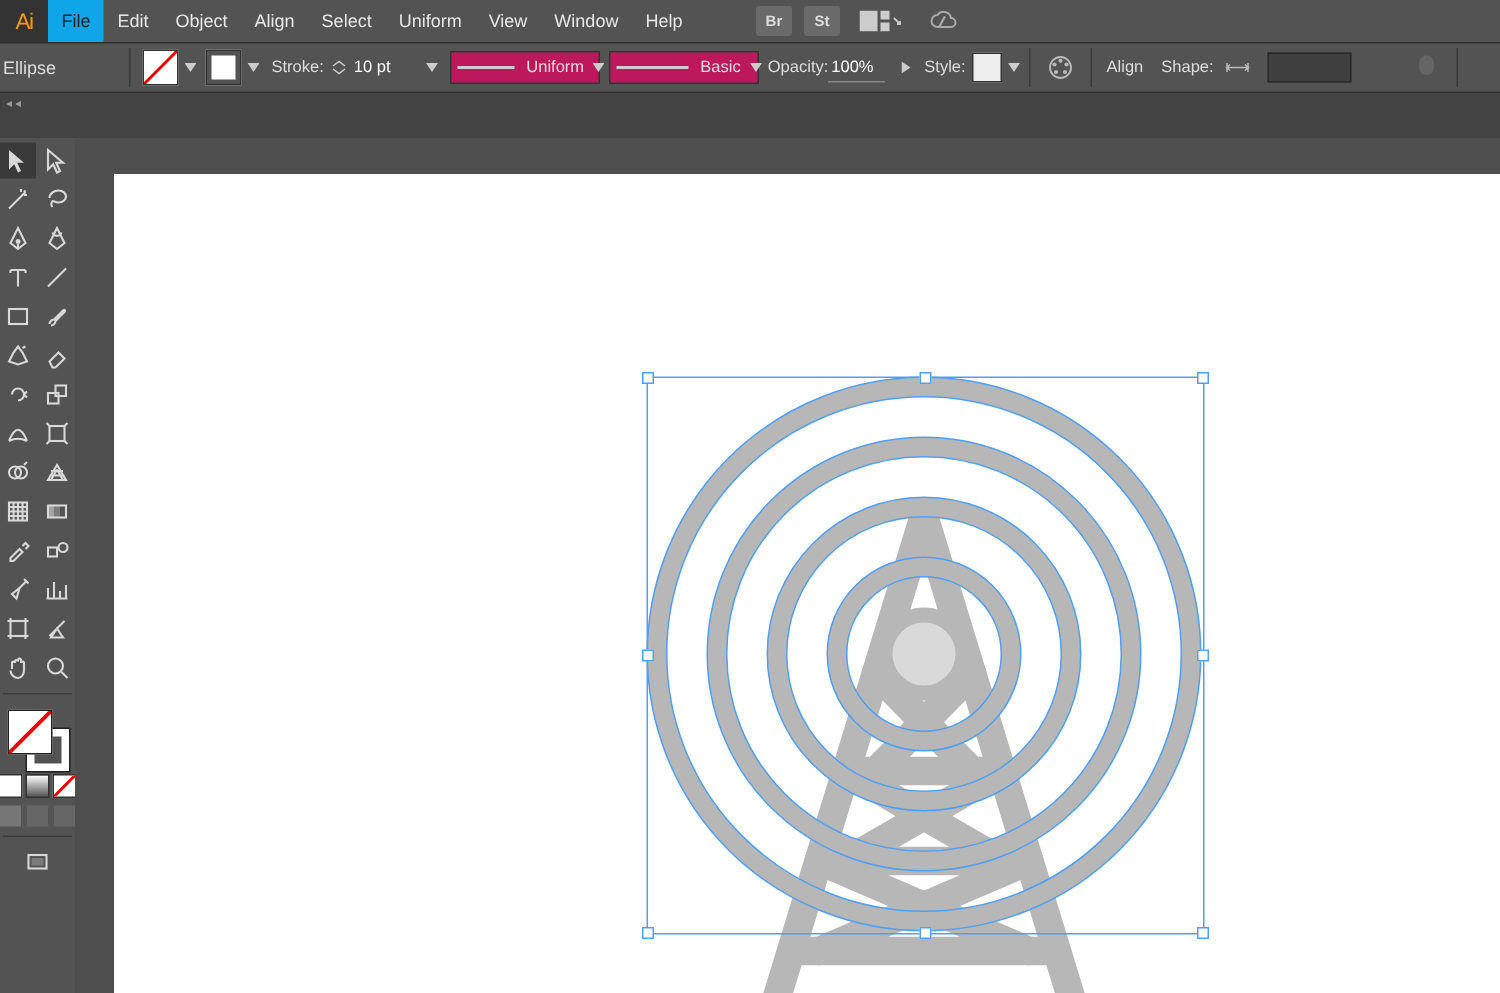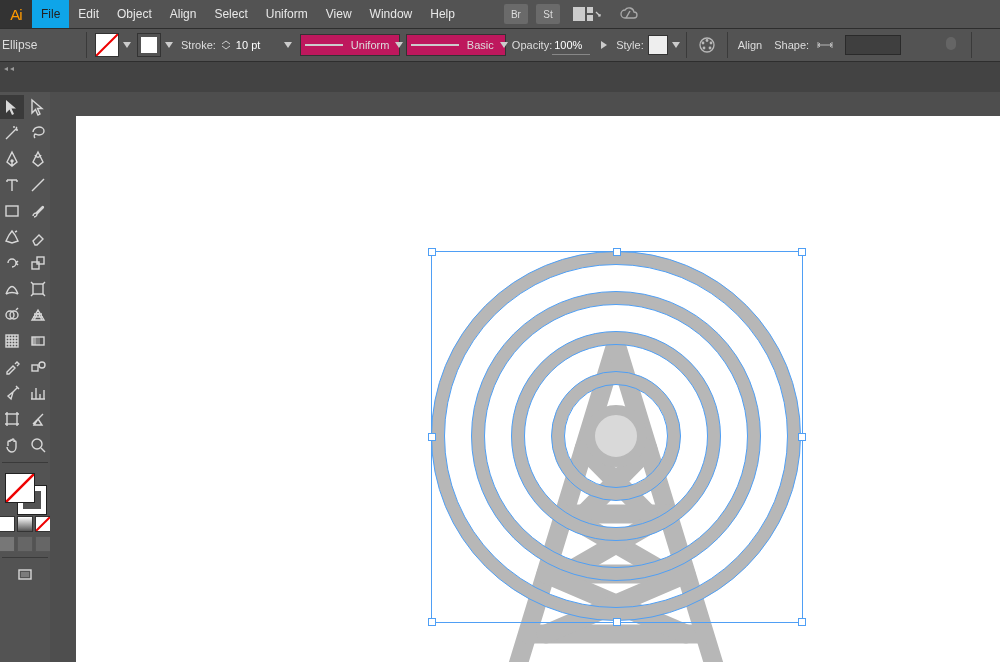--- a/index.html
+++ b/index.html
@@ -2,21 +2,21 @@
 <html><head>
 <meta charset="utf-8">
 <style>
   html,body{margin:0;padding:0;width:1000px;height:662px;overflow:hidden;font-family:Arial,Helvetica,sans-serif;background:#4a4a4a;color:#ddd;font-size:11px;user-select:none}
   
   .menubar{height:28px;background:#535353;display:flex;align-items:center;padding:0 0 0 0}
   .app-logo{width:32px;height:28px;background:#333;display:flex;align-items:center;justify-content:center;color:#ff9a00;font-weight:normal;font-size:15px;letter-spacing:-1px}
   .menu-item{height:28px;display:flex;align-items:center;padding:0 9px;color:#e8e8e8;font-size:12px;cursor:default}
   .menu-item.sel{background:#0ea5e9;color:#222}
   .menu-spacer{flex:0 0 36px}
-  .menu-icon{width:24px;height:20px;display:flex;align-items:center;justify-content:center;margin:0 4px;background:#6a6a6a;color:#ddd;border-radius:2px;font-size:10px;font-weight:normal}
+  .menu-icon{width:24px;height:20px;display:flex;align-items:center;justify-content:center;margin:0 4px;background:#6a6a6a;color:#ddd;border-radius:2px;font-size:10px;font-weight:bold}
   .menu-ws{width:40px;height:20px;margin:0 4px;display:flex;align-items:center;justify-content:center}
   .menu-ws svg{width:30px;height:14px}
   .menu-cloud{width:24px;height:20px;margin:0 4px;display:flex;align-items:center;justify-content:center}
   
   .optbar{height:32px;background:#535353;border-top:1px solid #2e2e2e;border-bottom:1px solid #2e2e2e;display:flex;align-items:center;padding:0 0 0 0}
   .opt-tool-label{width:80px;height:24px;display:flex;align-items:center;padding-left:2px;color:#ddd;font-size:12px}
   .opt-sep{width:1px;height:26px;background:#3a3a3a;margin:0 4px}
   .fill-swatch{position:relative;width:22px;height:22px;background:#fff;border:1px solid #333;margin-left:4px}
   .fill-swatch .diag{position:absolute;left:0;top:0;width:100%;height:100%}
   .dd-caret{width:12px;height:22px;display:flex;align-items:center;justify-content:center;margin-left:2px}

